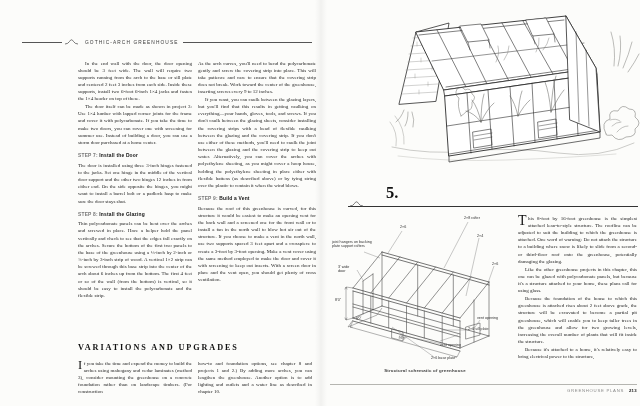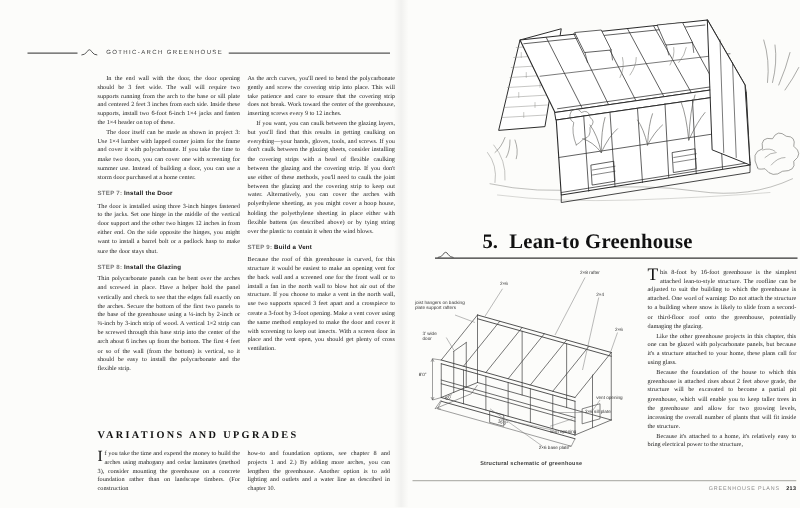--- a/index.html
+++ b/index.html
@@ -177,21 +177,20 @@
         <path d="M220,130 q-6,-12 4,-15 q-2,-10 8,-8 q4,-8 11,-2 q8,0 6,8 q8,6 0,12 q2,8 -9,8 q-8,6 -14,-2 q-7,1 -6,-1"></path>
         <path d="M226,122 q4,-4 9,-4 M231,128 q5,-6 11,-6 M224,116 q6,-2 10,1" stroke-width="0.4"></path>
         <path d="M228,62 q2,-18 -3,-34 M232,62 q4,-16 2,-30 M237,64 q6,-14 9,-26 M242,68 q7,-10 11,-18" stroke-width="0.45"></path>
         <path d="M18,106 q-3,8 -8,12 M22,108 q0,9 -3,14 M26,108 q3,8 1,15" stroke-width="0.45"></path>
       </g>
     </svg>
   </div>
 
   <div class="abs chapter-title" style="left:66px;top:183px;">
     <span class="tnum">5.</span>
-    <span class="ttext">Lean-to Greenhouse</span>
   </div>
   <div class="abs title-rule" style="left:28px;top:206px;width:290px;"></div>
   <div class="abs" style="left:30px;top:201px;">
     <svg width="13" height="6" viewBox="0 0 13 6">
         <path d="M0,5 Q3,5 4.6,2.4 Q6.5,-0.8 8.4,2.4 Q10,5 13,5" fill="none" stroke="#555" stroke-width="0.8"></path>
       </svg>
   </div>
 
   <div class="abs" style="left:10px;top:208px;width:190px;height:158px;">
     <svg viewBox="0 0 190 158" width="190" height="158">

